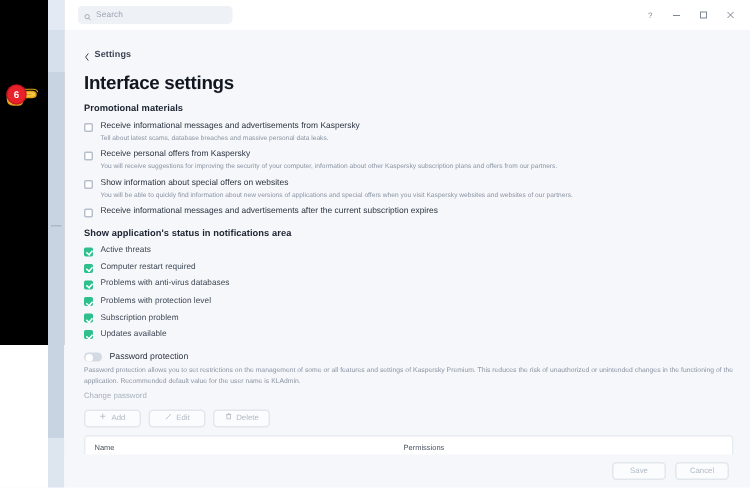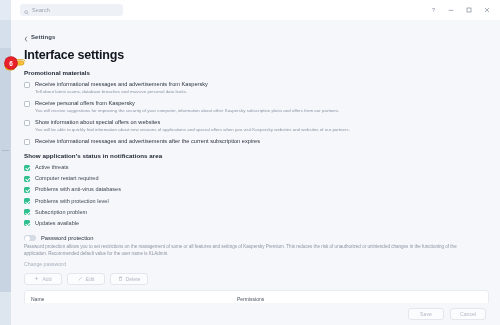--- a/index.html
+++ b/index.html
@@ -7,20 +7,21 @@
     width: 500px; height: 325px;
     font-family: "Liberation Sans", sans-serif;
     background: #ffffff;
     overflow: hidden;
   }
   #app {
     position: relative;
     width: 500px; height: 230px;
     background: #000000;
     display: flex;
+    padding-left: 32px;
   }
 
   
   .rail {
     width: 11px; height: 325px;
     background: #c9d4e2;
     position: relative;
     flex: 0 0 11px;
   }
   .rail .rail-seg {

